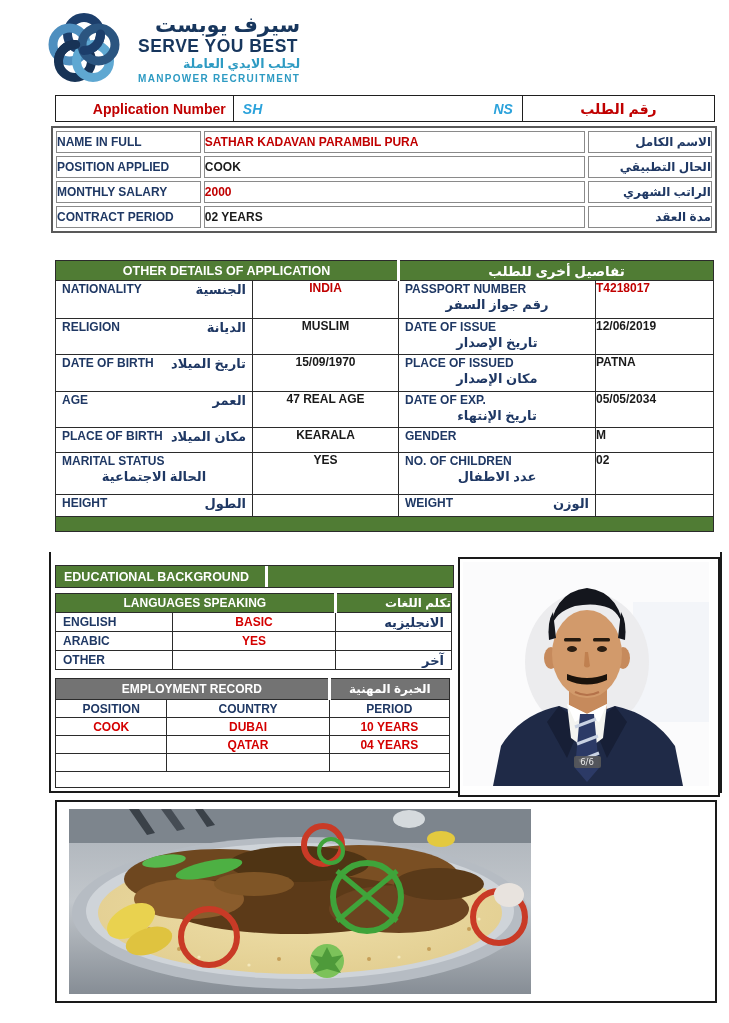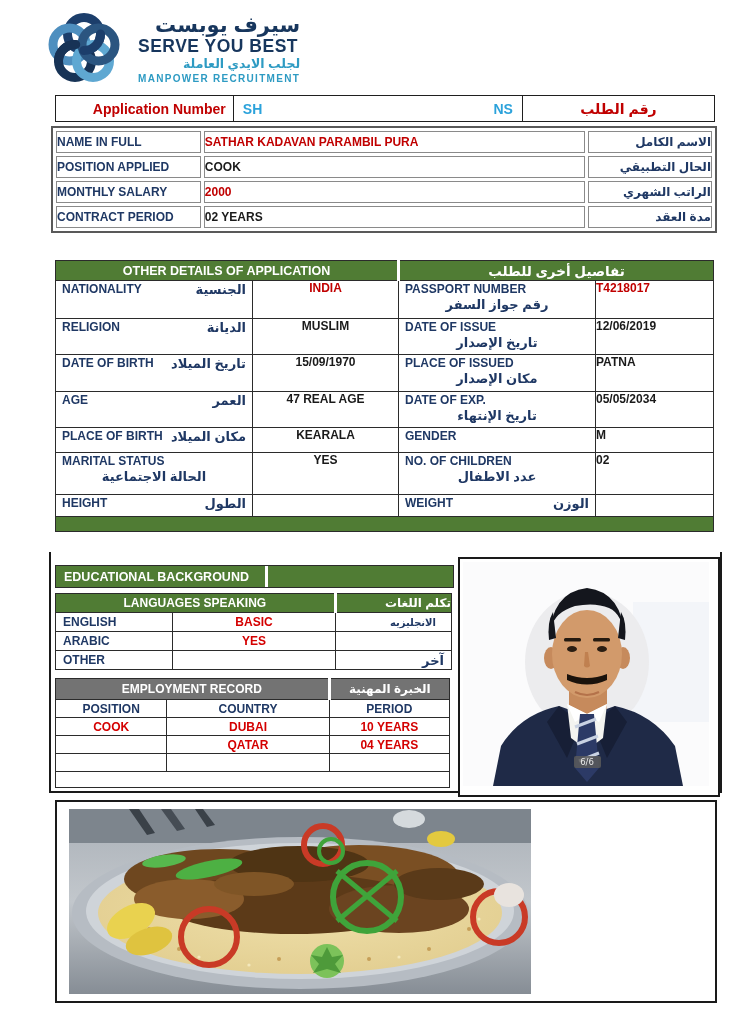--- a/index.html
+++ b/index.html
@@ -12,21 +12,21 @@
   .ar-name{color:#17365D;font-weight:bold;font-size:21px;direction:rtl;}
   .en-name{color:#17365D;font-weight:bold;font-size:17.5px;letter-spacing:.5px;margin-top:1px;}
   .ar-tag{color:#2E9BC3;font-weight:bold;font-size:12.5px;direction:rtl;margin-top:3px;}
   .en-tag{color:#2E9BC3;font-weight:bold;font-size:10px;letter-spacing:1.3px;margin-top:2px;}
   
   table{border-spacing:0;}
   .app-table{left:55px;top:95px;width:660px;border-collapse:collapse;}
   .app-table td{border:1.5px solid #1f1f1f;height:23px;font-size:14px;font-weight:bold;}
   .app-label{width:172px;text-align:right;color:#C00000;padding-right:7px;}
   .app-mid{width:294px;}
-  .app-mid .mid-wrap{display:flex;justify-content:space-between;padding:0 8px;color:#2BA2DB;}
+  .app-mid .mid-wrap{display:flex;justify-content:space-between;padding:0 8px;color:#2BA2DB;font-style:italic;}
   .app-ar{width:194px;text-align:center;color:#C00000;font-size:13.5px;direction:rtl;}
   
   .personal{left:51px;top:126px;width:666px;border-collapse:separate;border-spacing:3px;
             border:2px solid #595959;background:#fff;}
   .personal td{border:1px solid #8a8a8a;height:18px;font-size:12px;font-weight:bold;padding:1px 0;}
   .p-label{width:143px;color:#1F3864;padding-left:8px;}
   .p-value{width:380px;padding-left:10px;}
   .p-ar{width:122px;color:#1F3864;text-align:right;padding-right:9px;font-size:13.5px;direction:rtl;}
   
   .other{left:55px;top:260px;width:658px;border-collapse:collapse;table-layout:fixed;}
@@ -274,21 +274,21 @@
         <col style="width:116px">
       </colgroup>
     <tbody>
         <tr>
       <td class="green-hd g-left" colspan="2" style="border-right:3px solid #fff;">LANGUAGES SPEAKING</td>
       <td class="green-hd g-right">تكلم اللغات</td>
     </tr>
     <tr>
       <td class="navy" style="padding-left:7px">ENGLISH</td>
       <td class="red2" style="text-align:center">BASIC</td>
-      <td class="navy" style="text-align:right;padding-right:15px;direction:rtl;font-size:10px">الانجليزيه</td>
+      <td class="navy" style="text-align:right;padding-right:7px;direction:rtl;font-size:13px">الانجليزيه</td>
     </tr>
     <tr>
       <td class="navy" style="padding-left:7px">ARABIC</td>
       <td class="red2" style="text-align:center">YES</td>
       <td></td>
     </tr>
     <tr>
       <td class="navy" style="padding-left:7px">OTHER</td>
       <td class="red2" style="text-align:center"></td>
       <td class="navy" style="text-align:right;padding-right:7px;direction:rtl;font-size:13px">آخر</td>

